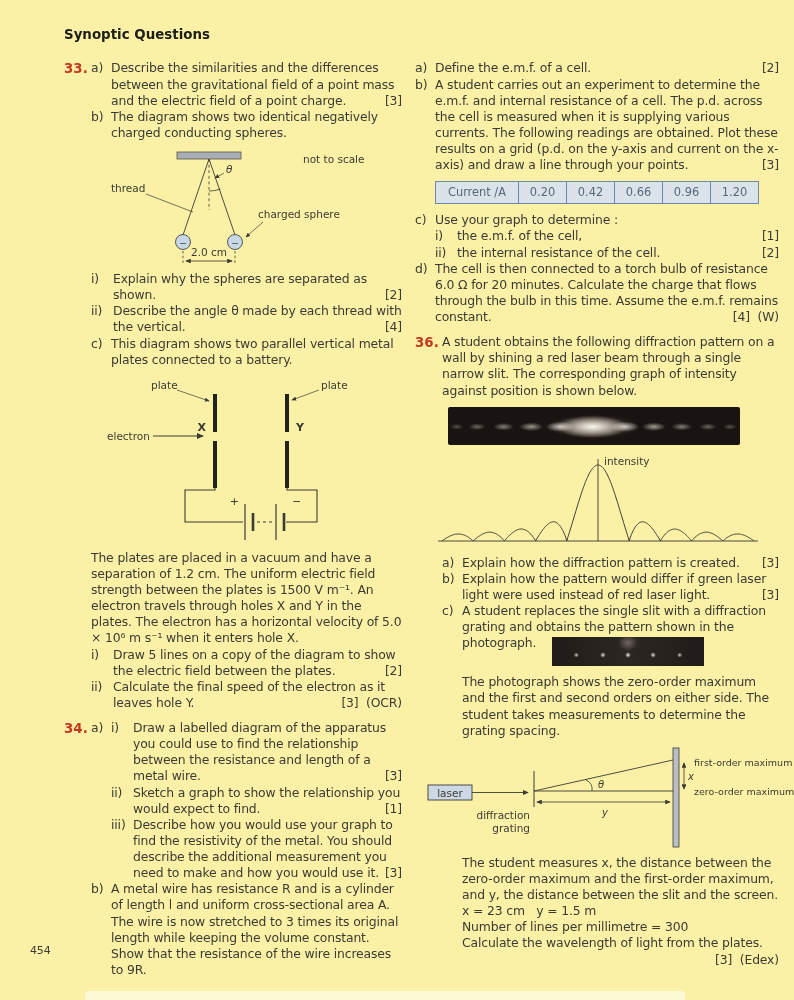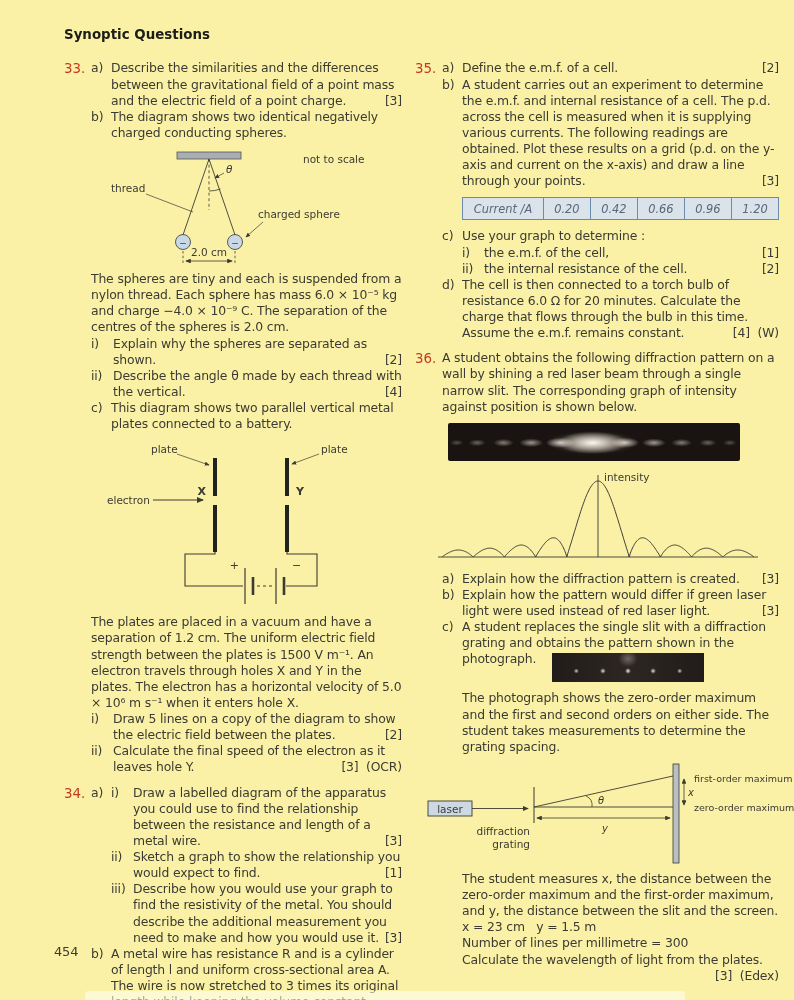--- a/index.html
+++ b/index.html
@@ -9,38 +9,38 @@
     font-family:"DejaVu Sans", sans-serif;
     font-size:12.4px; line-height:1.3; color:#3b3b33;
     box-sizing:border-box; padding:26px 36px 0 64px;
     letter-spacing:-0.15px;
   }
   .hdr { font-weight:bold; font-size:13.4px; color:#1d1d18; margin-bottom:17px; letter-spacing:0; }
   .cols { display:flex; gap:13px; }
   .col-left  { width:338px; flex:none; }
   .col-right { width:364px; flex:none; }
   .q { display:flex; margin-bottom:9px; }
-  .qnum { width:27px; flex:none; font-weight:normal; color:#c23a1f; font-size:13.4px; letter-spacing:0; }
+  .qnum { width:27px; flex:none; font-weight:bold; color:#c23a1f; font-size:13.4px; letter-spacing:0; }
   .qbody { flex:1; min-width:0; }
   .item { display:flex; position:relative; }
   .ilabel { width:20px; flex:none; }
   .slabel { width:22px; flex:none; }
   .itext { flex:1; min-width:0; }
   .marks { position:absolute; right:0; bottom:0; }
   .marks-line { text-align:right; }
   .sub { flex:1; min-width:0; }
   .para { margin:0; }
   .indent { margin-left:20px; }
   svg text { font-family:"DejaVu Sans", sans-serif; fill:#3b3b33; letter-spacing:0; }
   .diag { display:block; }
   .diag1 { margin:5px 0 5px 14px; }
   .diag2 { margin:6px 0 4px 14px; }
   .diag3 { margin:4px 0 2px -14px; }
   .diag4 { margin:6px 0 4px -16px; }
-  .vtable { border-collapse:collapse; margin:8px 0 8px 20px;font-style:italic; }
+  .vtable { border-collapse:collapse; margin:8px 0 8px 20px; }
   .vtable td {
     border:1px solid #6c8aa9; background:#dae2ea; color:#57687b;
     font-size:11.4px; text-align:center; height:19px; padding:1px 3px;
     letter-spacing:0;
   }
   .vtable td.th { width:76px; }
   .vtable td.val { width:41px; }
   .photo1 {
     width:292px; height:38px; margin:8px 0 4px 6px; border-radius:2px;
     background:
@@ -64,21 +64,21 @@
     width:152px; height:29px; flex:none; margin:2px 0 0 16px;
     background:
       radial-gradient(ellipse 12px 10px at 50% 20%, rgba(165,155,145,.55), rgba(0,0,0,0) 80%),
       radial-gradient(circle 3px at 50% 62%, rgba(255,255,252,.95), rgba(190,180,170,.5) 60%, rgba(0,0,0,0) 100%),
       radial-gradient(circle 3px at 33.5% 62%, rgba(255,255,250,.9), rgba(180,170,160,.45) 60%, rgba(0,0,0,0) 100%),
       radial-gradient(circle 3px at 66.5% 62%, rgba(255,255,250,.9), rgba(180,170,160,.45) 60%, rgba(0,0,0,0) 100%),
       radial-gradient(circle 2.5px at 16% 62%, rgba(250,248,242,.8), rgba(0,0,0,0) 100%),
       radial-gradient(circle 2.5px at 84% 62%, rgba(250,248,242,.8), rgba(0,0,0,0) 100%),
       linear-gradient(90deg, #211c19, #2d2724 50%, #211c19);
   }
-  .pageno { position:absolute; left:54px; top:944px; font-size:13px; color:#3b3b33; }
+  .pageno { position:absolute; left:30px; top:944px; font-size:11px; color:#3b3b33; }
   .bottom-strip { position:absolute; left:85px; bottom:0; width:600px; height:9px;
     background:rgba(255,255,248,.55); border-radius:4px 4px 0 0; } .gap8 { height:8px; }
 </style>
 </head>
 <body>
 
 <div class="page">
   <div class="hdr">Synoptic Questions</div>
 
   <div class="cols">
@@ -119,21 +119,20 @@
             <text x="78" y="99.5" font-size="9" text-anchor="middle">−</text>
             <text x="130" y="99.5" font-size="9" text-anchor="middle">−</text>
             <text x="153" y="72" font-size="10.5">charged sphere</text>
             <line x1="158" y1="76" x2="141" y2="91" stroke="#3b3b33" stroke-width="0.7" marker-end="url(#ar1)"></line>
             <line x1="78" y1="105" x2="78" y2="119" stroke="#3b3b33" stroke-width="0.8" stroke-dasharray="2.5,2.2"></line>
             <line x1="130" y1="105" x2="130" y2="119" stroke="#3b3b33" stroke-width="0.8" stroke-dasharray="2.5,2.2"></line>
             <text x="104" y="110" font-size="10.5" text-anchor="middle">2.0 cm</text>
             <line x1="81" y1="115" x2="127" y2="115" stroke="#3b3b33" stroke-width="0.8" marker-start="url(#ar1)" marker-end="url(#ar1)"></line>
           </svg>
 
-          <p class="para">The spheres are tiny and each is suspended from a nylon thread.  Each sphere has mass 6.0 × 10⁻⁵ kg and charge −4.0 × 10⁻⁹ C.  The separation of the centres of the spheres is 2.0 cm.</p>
           <div class="item">
             <div class="slabel">i)</div>
             <div class="itext">Explain why the spheres are separated as shown.</div>
             <div class="marks">[2]</div>
           </div>
           <div class="item">
             <div class="slabel">ii)</div>
             <div class="itext">Describe the angle θ made by each thread with the vertical.</div>
             <div class="marks">[4]</div>
           </div>
@@ -214,21 +213,20 @@
 
           </div>
         </div>
       </div>
 
     </div>
 
     <div class="col-right">
 
       <div class="q">
-        <div class="qnum">35.</div>
         <div class="qbody">
           <div class="item">
             <div class="ilabel">a)</div>
             <div class="itext">Define the e.m.f. of a cell.</div>
             <div class="marks">[2]</div>
           </div>
           <div class="item">
             <div class="ilabel">b)</div>
             <div class="itext">A student carries out an experiment to determine the e.m.f. and internal resistance of a cell.  The p.d. across the cell is measured when it is supplying various currents.  The following readings are obtained.  Plot these results on a grid (p.d. on the y-axis and current on the x-axis) and draw a line through your points.</div>
             <div class="marks">[3]</div>

